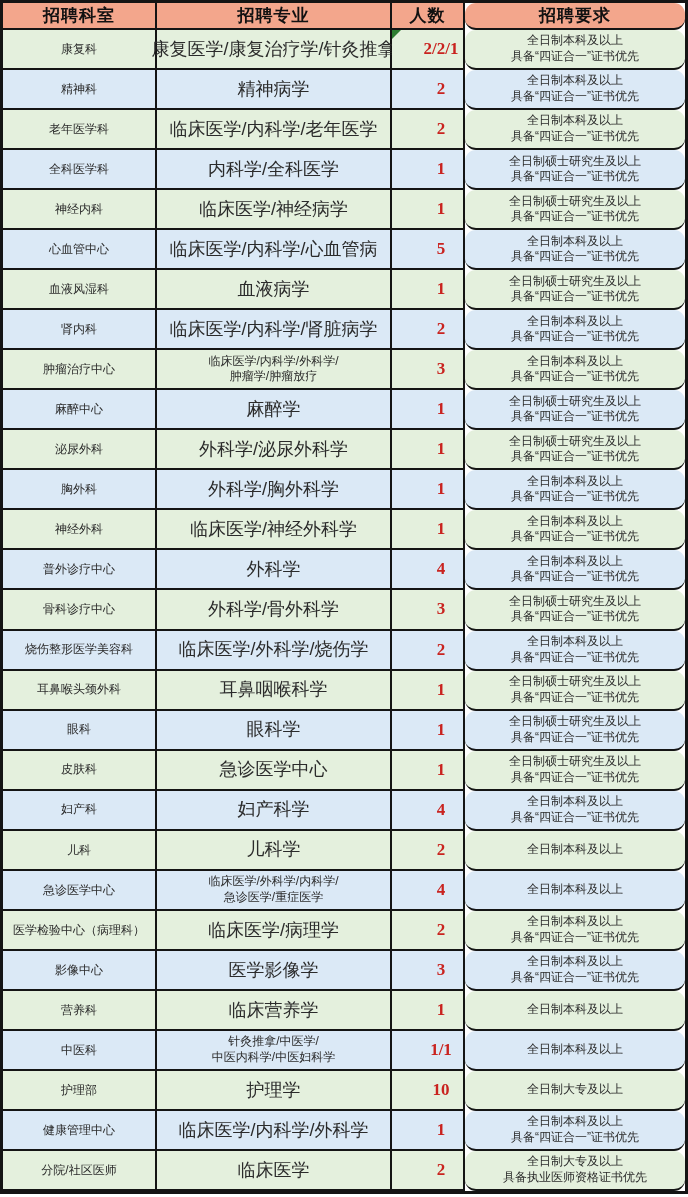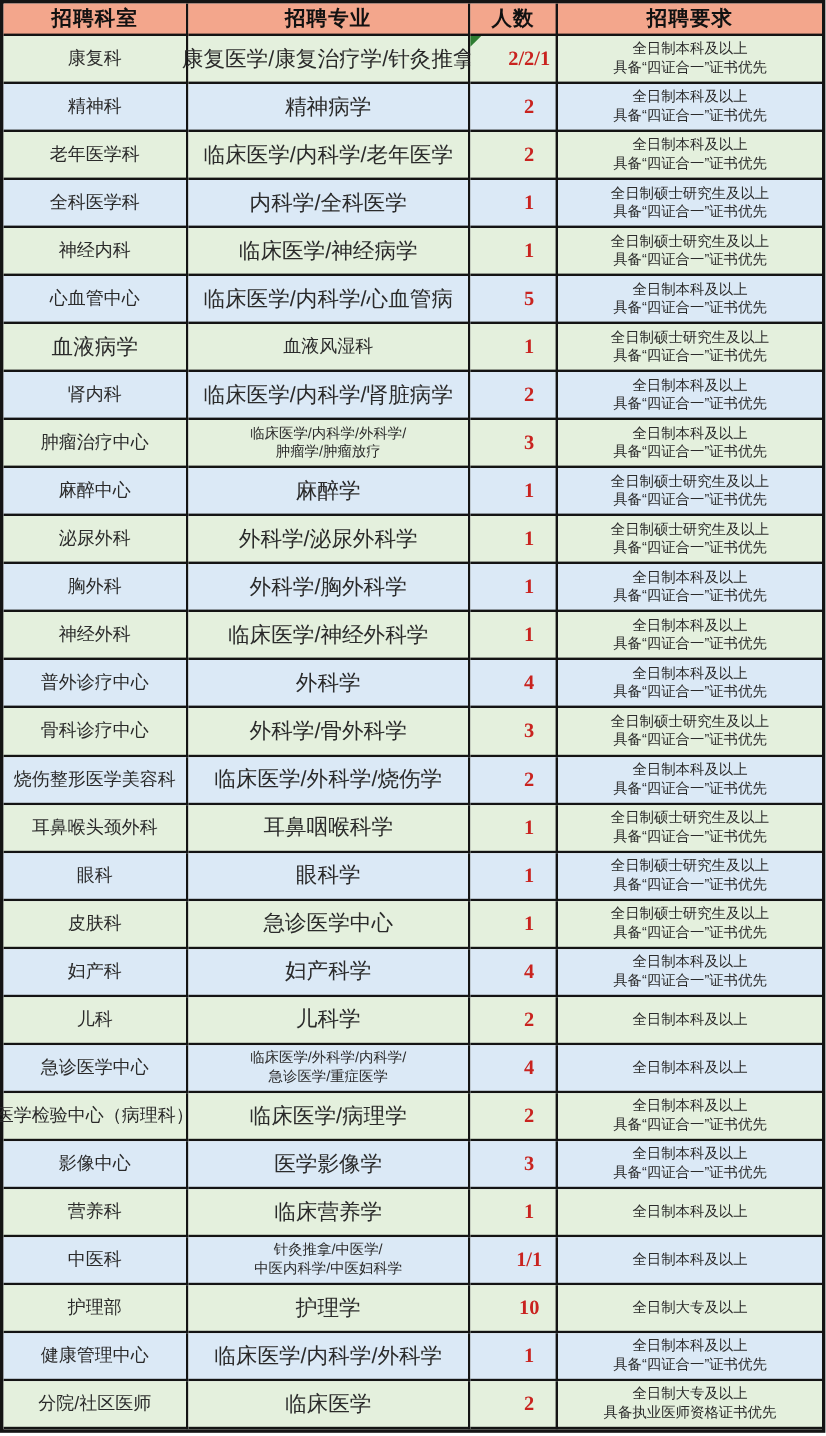--- a/index.html
+++ b/index.html
@@ -29,32 +29,32 @@
     border-bottom: 2px solid var(--border, #141414);
     display: flex;
     flex-direction: column;
     align-items: center;
     justify-content: center;
     text-align: center;
     overflow: visible;
     position: relative;
     color: var(--text, #2b2b2b);
   }
-  .cell:nth-child(4n) { border-right: none; }
+  .cell:nth-child(4n) { border-right: none; border-radius: 11px; }
   .hdr {
     background: var(--header_bg, #F3A68C);
     font-weight: bold;
     font-size: 17px;
     color: #111111;
     letter-spacing: 1px;
   }
   .green { background: var(--row_green, #E4F0DD); }
   .blue  { background: var(--row_blue, #DBE9F6); }
   .dept .line {
-    font-size: 15px;
+    font-size: 12px;
     white-space: nowrap;
     line-height: 1.2;
   }
   .major .line {
     font-size: 18px;
     white-space: nowrap;
     line-height: 1.25;
   }
   .major.compact .line {
     font-size: 12px;
@@ -189,26 +189,26 @@
   </div>
   <div class="cell count blue">
 
     <span>5</span>
   </div>
   <div class="cell req blue">
     <div class="line">全日制本科及以上</div>
     <div class="line">具备“四证合一”证书优先</div>
   </div>
 
+  <div class="cell dept green">
+    <div class="line">血液风湿科</div>
+  </div>
   <div class="cell major green">
     <div class="line">血液病学</div>
 
-  </div>
-  <div class="cell dept green">
-    <div class="line">血液风湿科</div>
   </div>
   <div class="cell count green">
 
     <span>1</span>
   </div>
   <div class="cell req green">
     <div class="line">全日制硕士研究生及以上</div>
     <div class="line">具备“四证合一”证书优先</div>
   </div>
 

